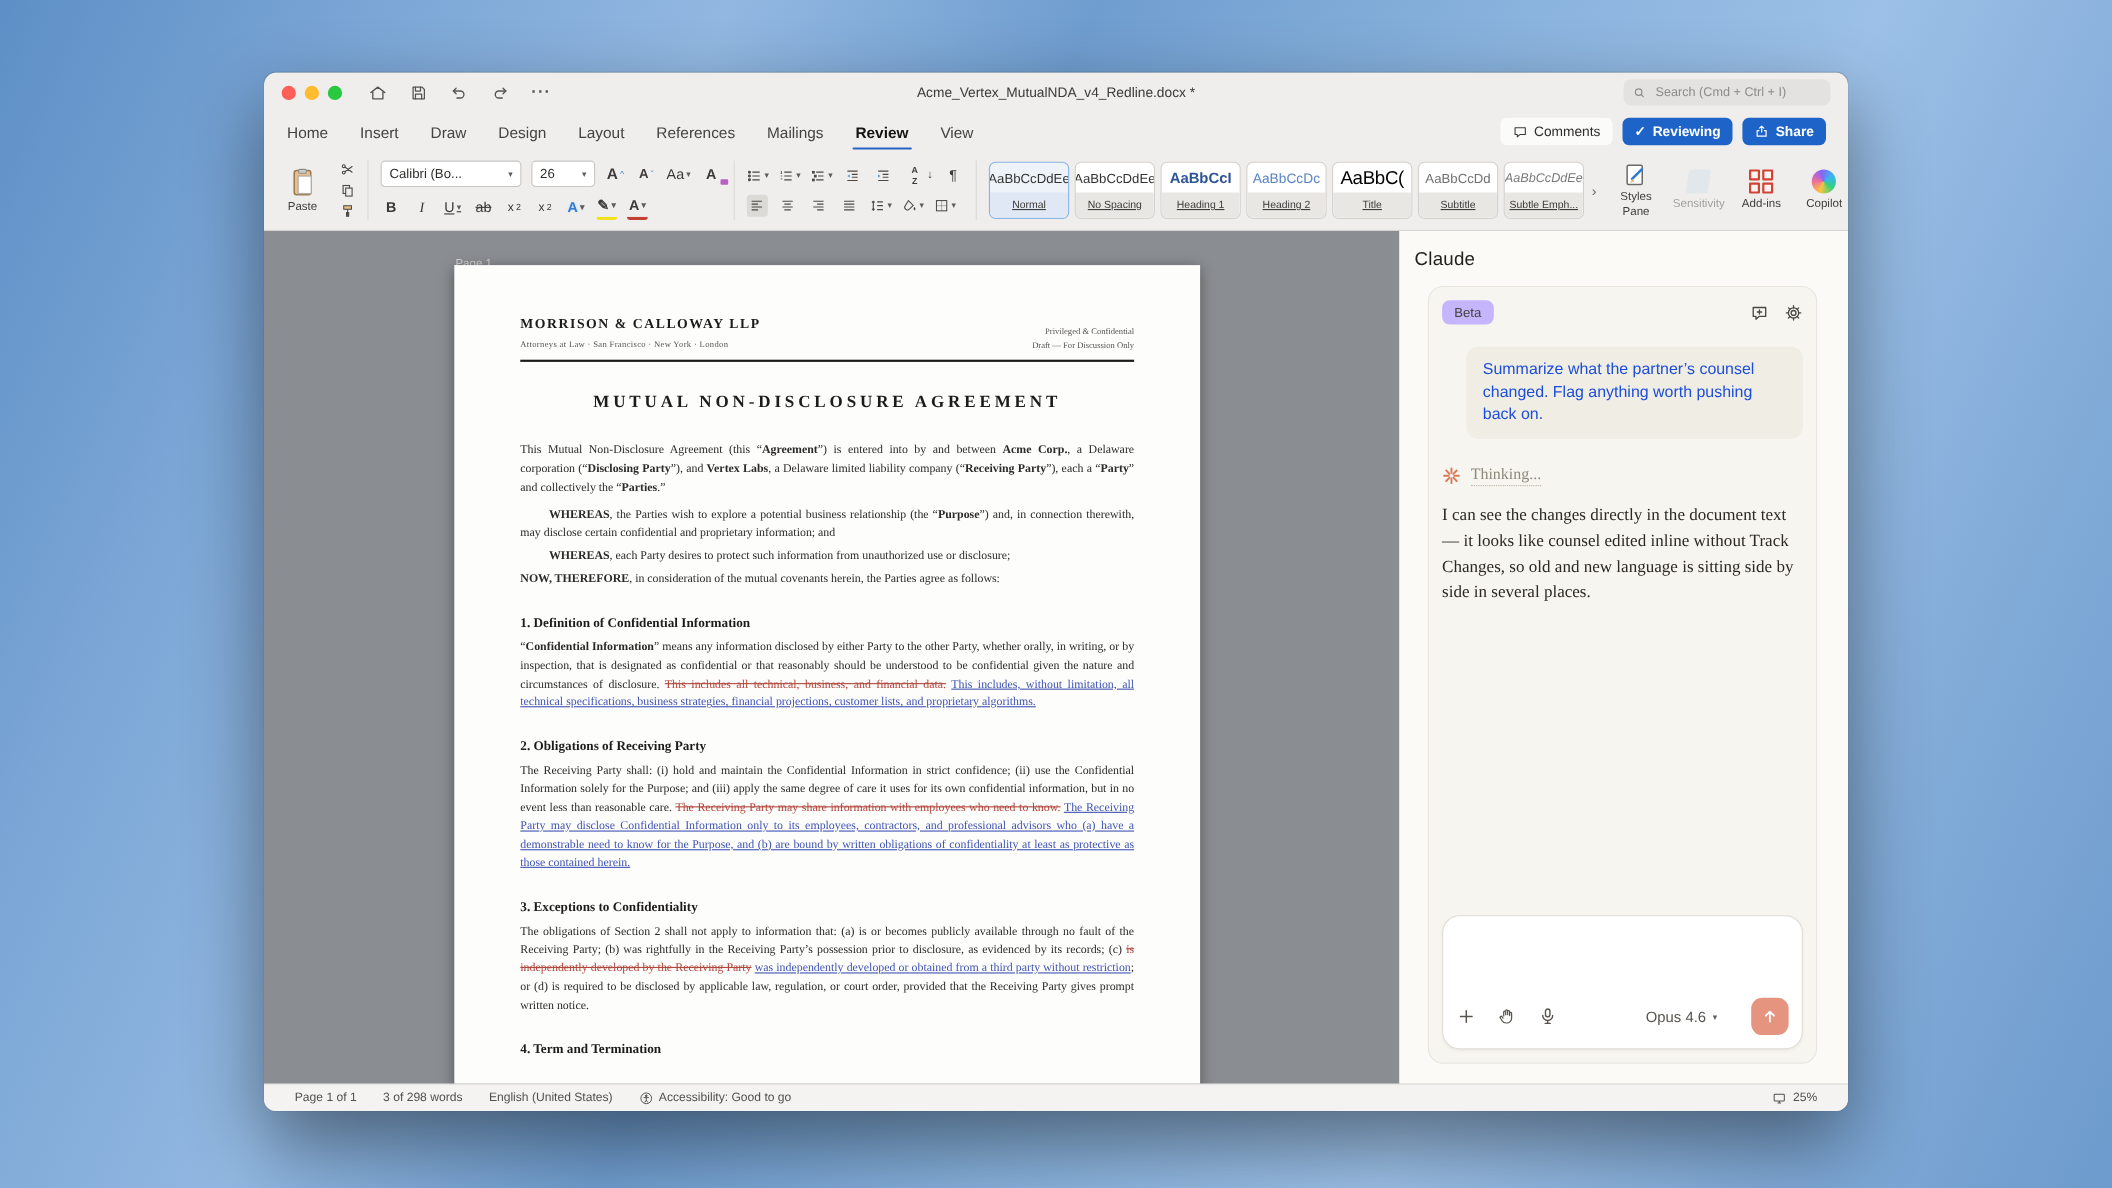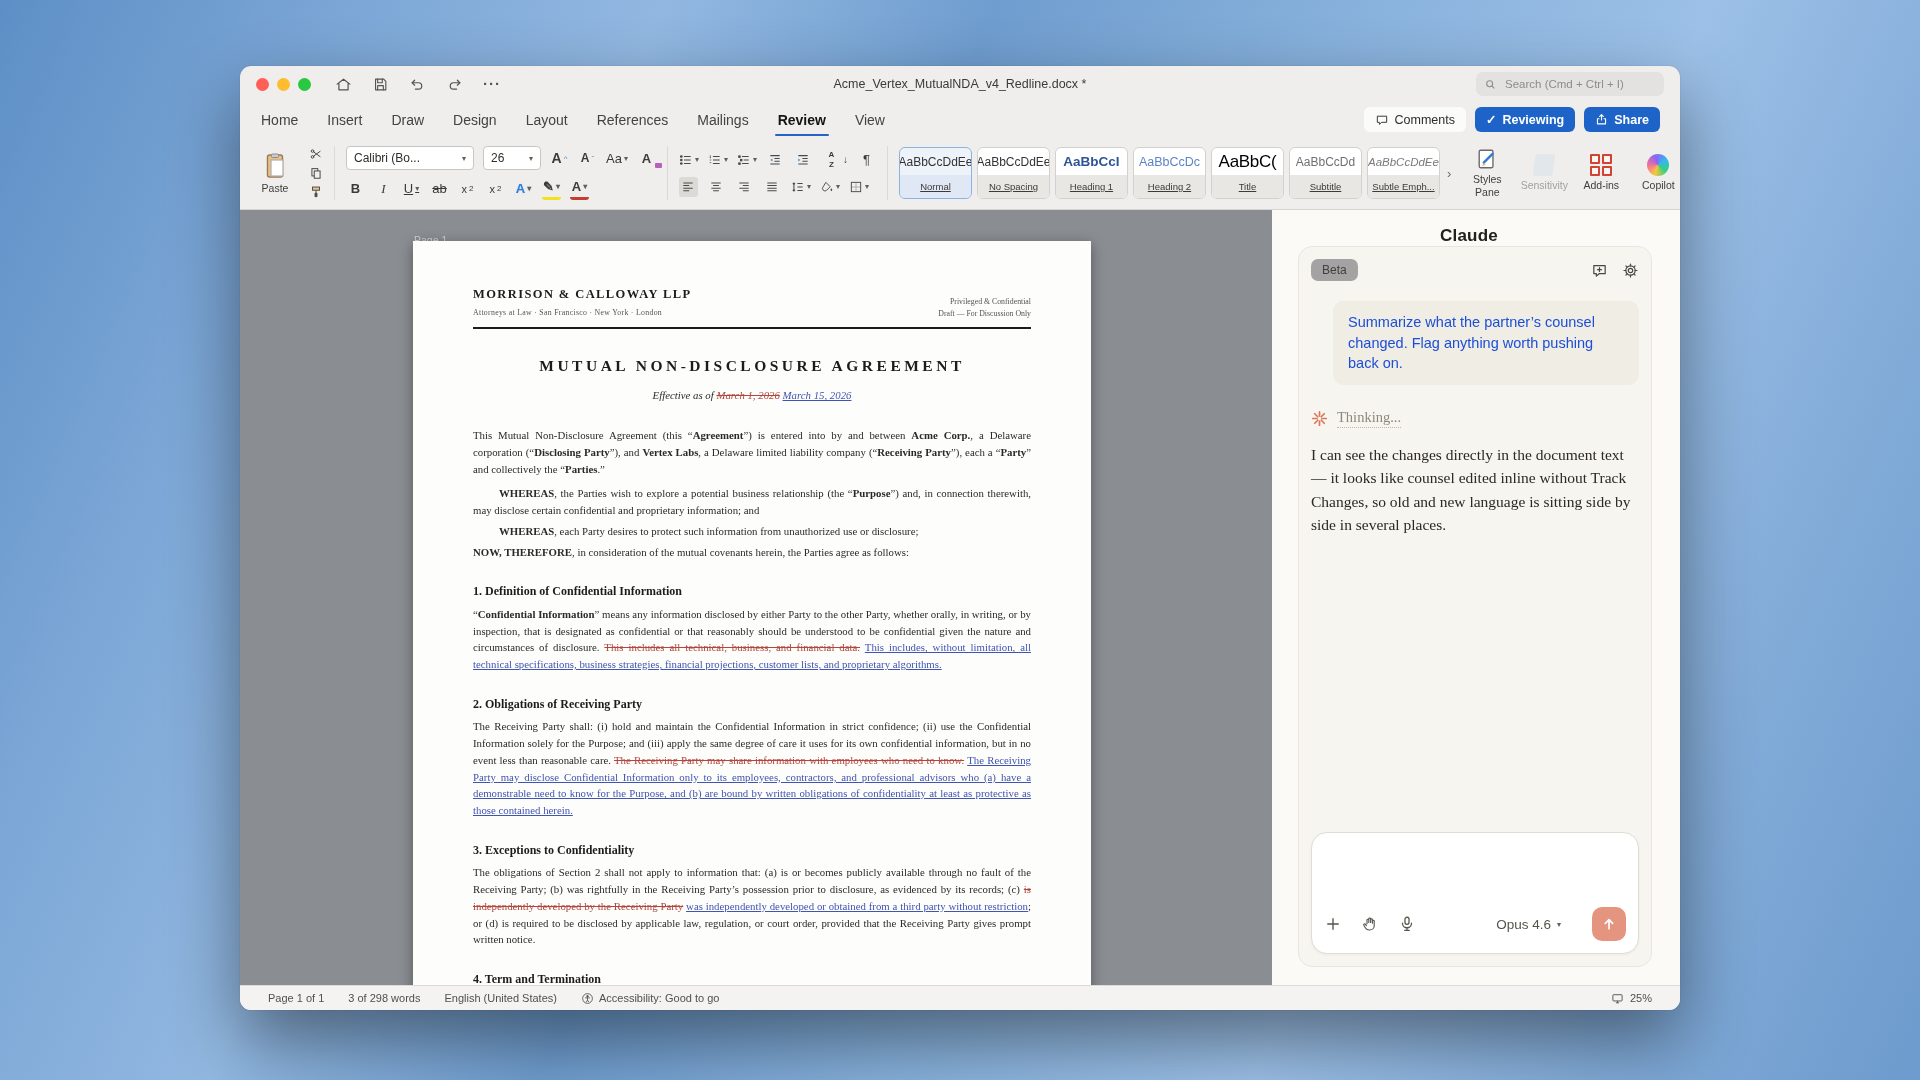--- a/index.html
+++ b/index.html
@@ -94,25 +94,25 @@
   .effective{text-align:center;font-style:italic;font-size:10.8px;margin-top:9px;}
   .para{margin:0 0 8px;}
   .intro{margin-top:23px;}
   .indent1{text-indent:26px;margin-bottom:4px;}
   .sect-h{font-weight:700;font-size:12px;color:#1d1c1b;margin:22px 0 5px;text-align:left;}
   .del{color:#b1473d;text-decoration:line-through;}
   .ins{color:#4054b2;text-decoration:underline;}
   
   .claude{width:408px;flex:0 0 408px;background:#fbfaf7;display:flex;flex-direction:column;
     padding:10px 28px 18px 26px;box-sizing:border-box;}
-  .cl-title{font-size:17px;font-weight:700;color:#23211d;margin:6px 0 0 -12px;letter-spacing:.2px;text-align:center;}
+  .cl-title{font-size:17px;font-weight:400;color:#23211d;margin:6px 0 14px -12px;letter-spacing:.2px;}
   .cl-card{flex:1;background:#f6f5f0;border:1px solid #e8e6df;border-radius:14px;display:flex;flex-direction:column;
     padding:12px;min-height:0;}
   .cl-head{display:flex;align-items:center;}
-  .beta{background:#a3a3a3;border-radius:7px;padding:4px 11px;font-size:12px;color:#45413a;}
+  .beta{background:#c4b5fd;border-radius:7px;padding:4px 11px;font-size:12px;color:#45413a;}
   .cl-head-icons{margin-left:auto;display:flex;gap:14px;color:#4a4843;}
   .hic{width:17px;height:17px;color:#4a4843}
   .user-bubble{margin:20px 0 0 22px;background:#efede4;border-radius:11px;padding:11px 15px;
     font-size:14.5px;color:#1d4ed8;line-height:1.42;}
   .thinking{display:flex;align-items:center;gap:9px;margin-top:24px;}
   .think-txt{font-family:"Liberation Serif",serif;font-size:14.5px;color:#8e897b;border-bottom:1px dotted #bcb7a8;padding-bottom:1px;}
   .response{margin-top:15px;font-family:"Liberation Serif",serif;font-size:15.5px;color:#2c2924;line-height:1.52;padding-right:8px;}
   .cl-spacer{flex:1}
   .cl-input{background:#fff;border:1px solid #e0ddd4;border-radius:16px;box-shadow:0 1px 3px rgba(0,0,0,.05);
     padding:12px;min-height:96px;display:flex;flex-direction:column;}
@@ -435,21 +435,20 @@
             <div class="firm">MORRISON &amp; CALLOWAY LLP</div>
             <div class="tagline">Attorneys at Law · San Francisco · New York · London</div>
           </div>
           <div class="conf">
             <div>Privileged &amp; Confidential</div>
             <div>Draft — For Discussion Only</div>
           </div>
         </div>
 
         <div class="doc-title">MUTUAL NON-DISCLOSURE AGREEMENT</div>
-        <div class="effective"><span>Effective as of </span><span class="del">March 1, 2026</span> <span class="ins">March 15, 2026</span></div>
 
         <p class="para intro"><span>This Mutual Non-Disclosure Agreement (this “</span><b>Agreement</b><span>”) is entered into by and between </span><b>Acme Corp.</b><span>, a Delaware corporation (“</span><b>Disclosing Party</b><span>”), and </span><b>Vertex Labs</b><span>, a Delaware limited liability company (“</span><b>Receiving Party</b><span>”), each a “</span><b>Party</b><span>” and collectively the “</span><b>Parties</b><span>.”</span></p>
 
         <p class="para indent1"><b>WHEREAS</b><span>, the Parties wish to explore a potential business relationship (the “</span><b>Purpose</b><span>”) and, in connection therewith, may disclose certain confidential and proprietary information; and</span></p>
 
         <p class="para indent1"><b>WHEREAS</b><span>, each Party desires to protect such information from unauthorized use or disclosure;</span></p>
 
         <p class="para"><b>NOW, THEREFORE</b><span>, in consideration of the mutual covenants herein, the Parties agree as follows:</span></p>
 
         <div class="sect-h">1. Definition of Confidential Information</div>

